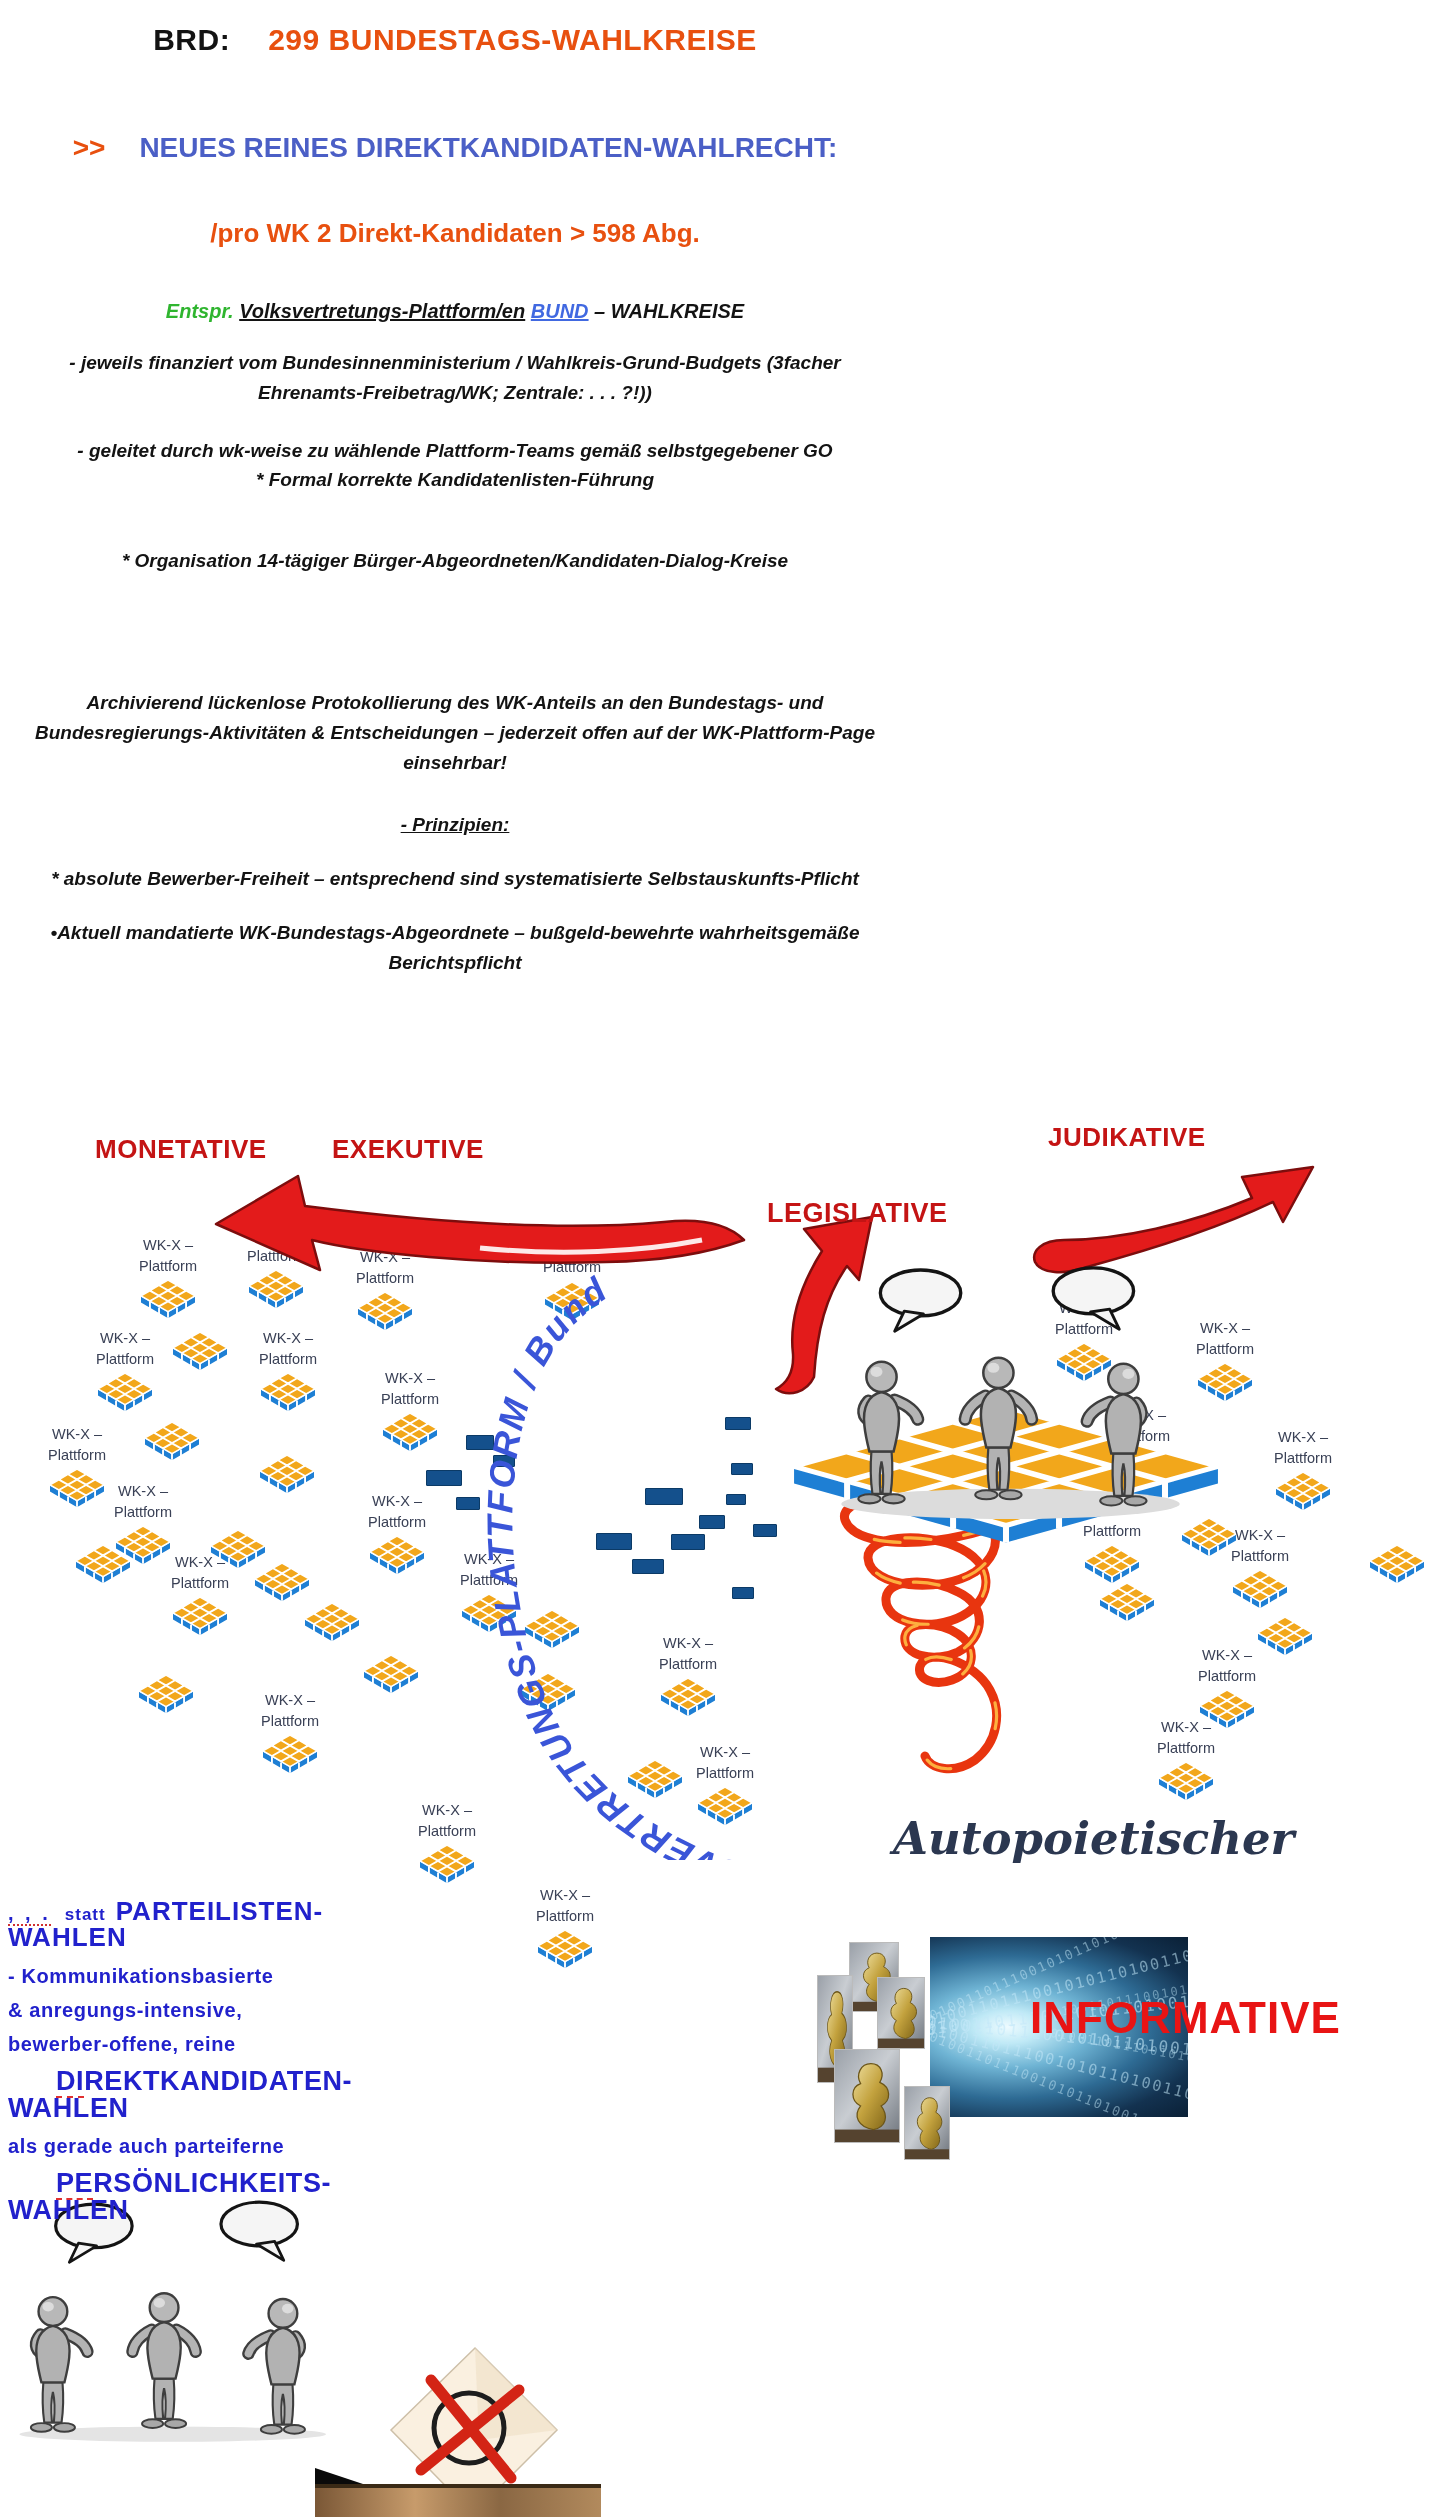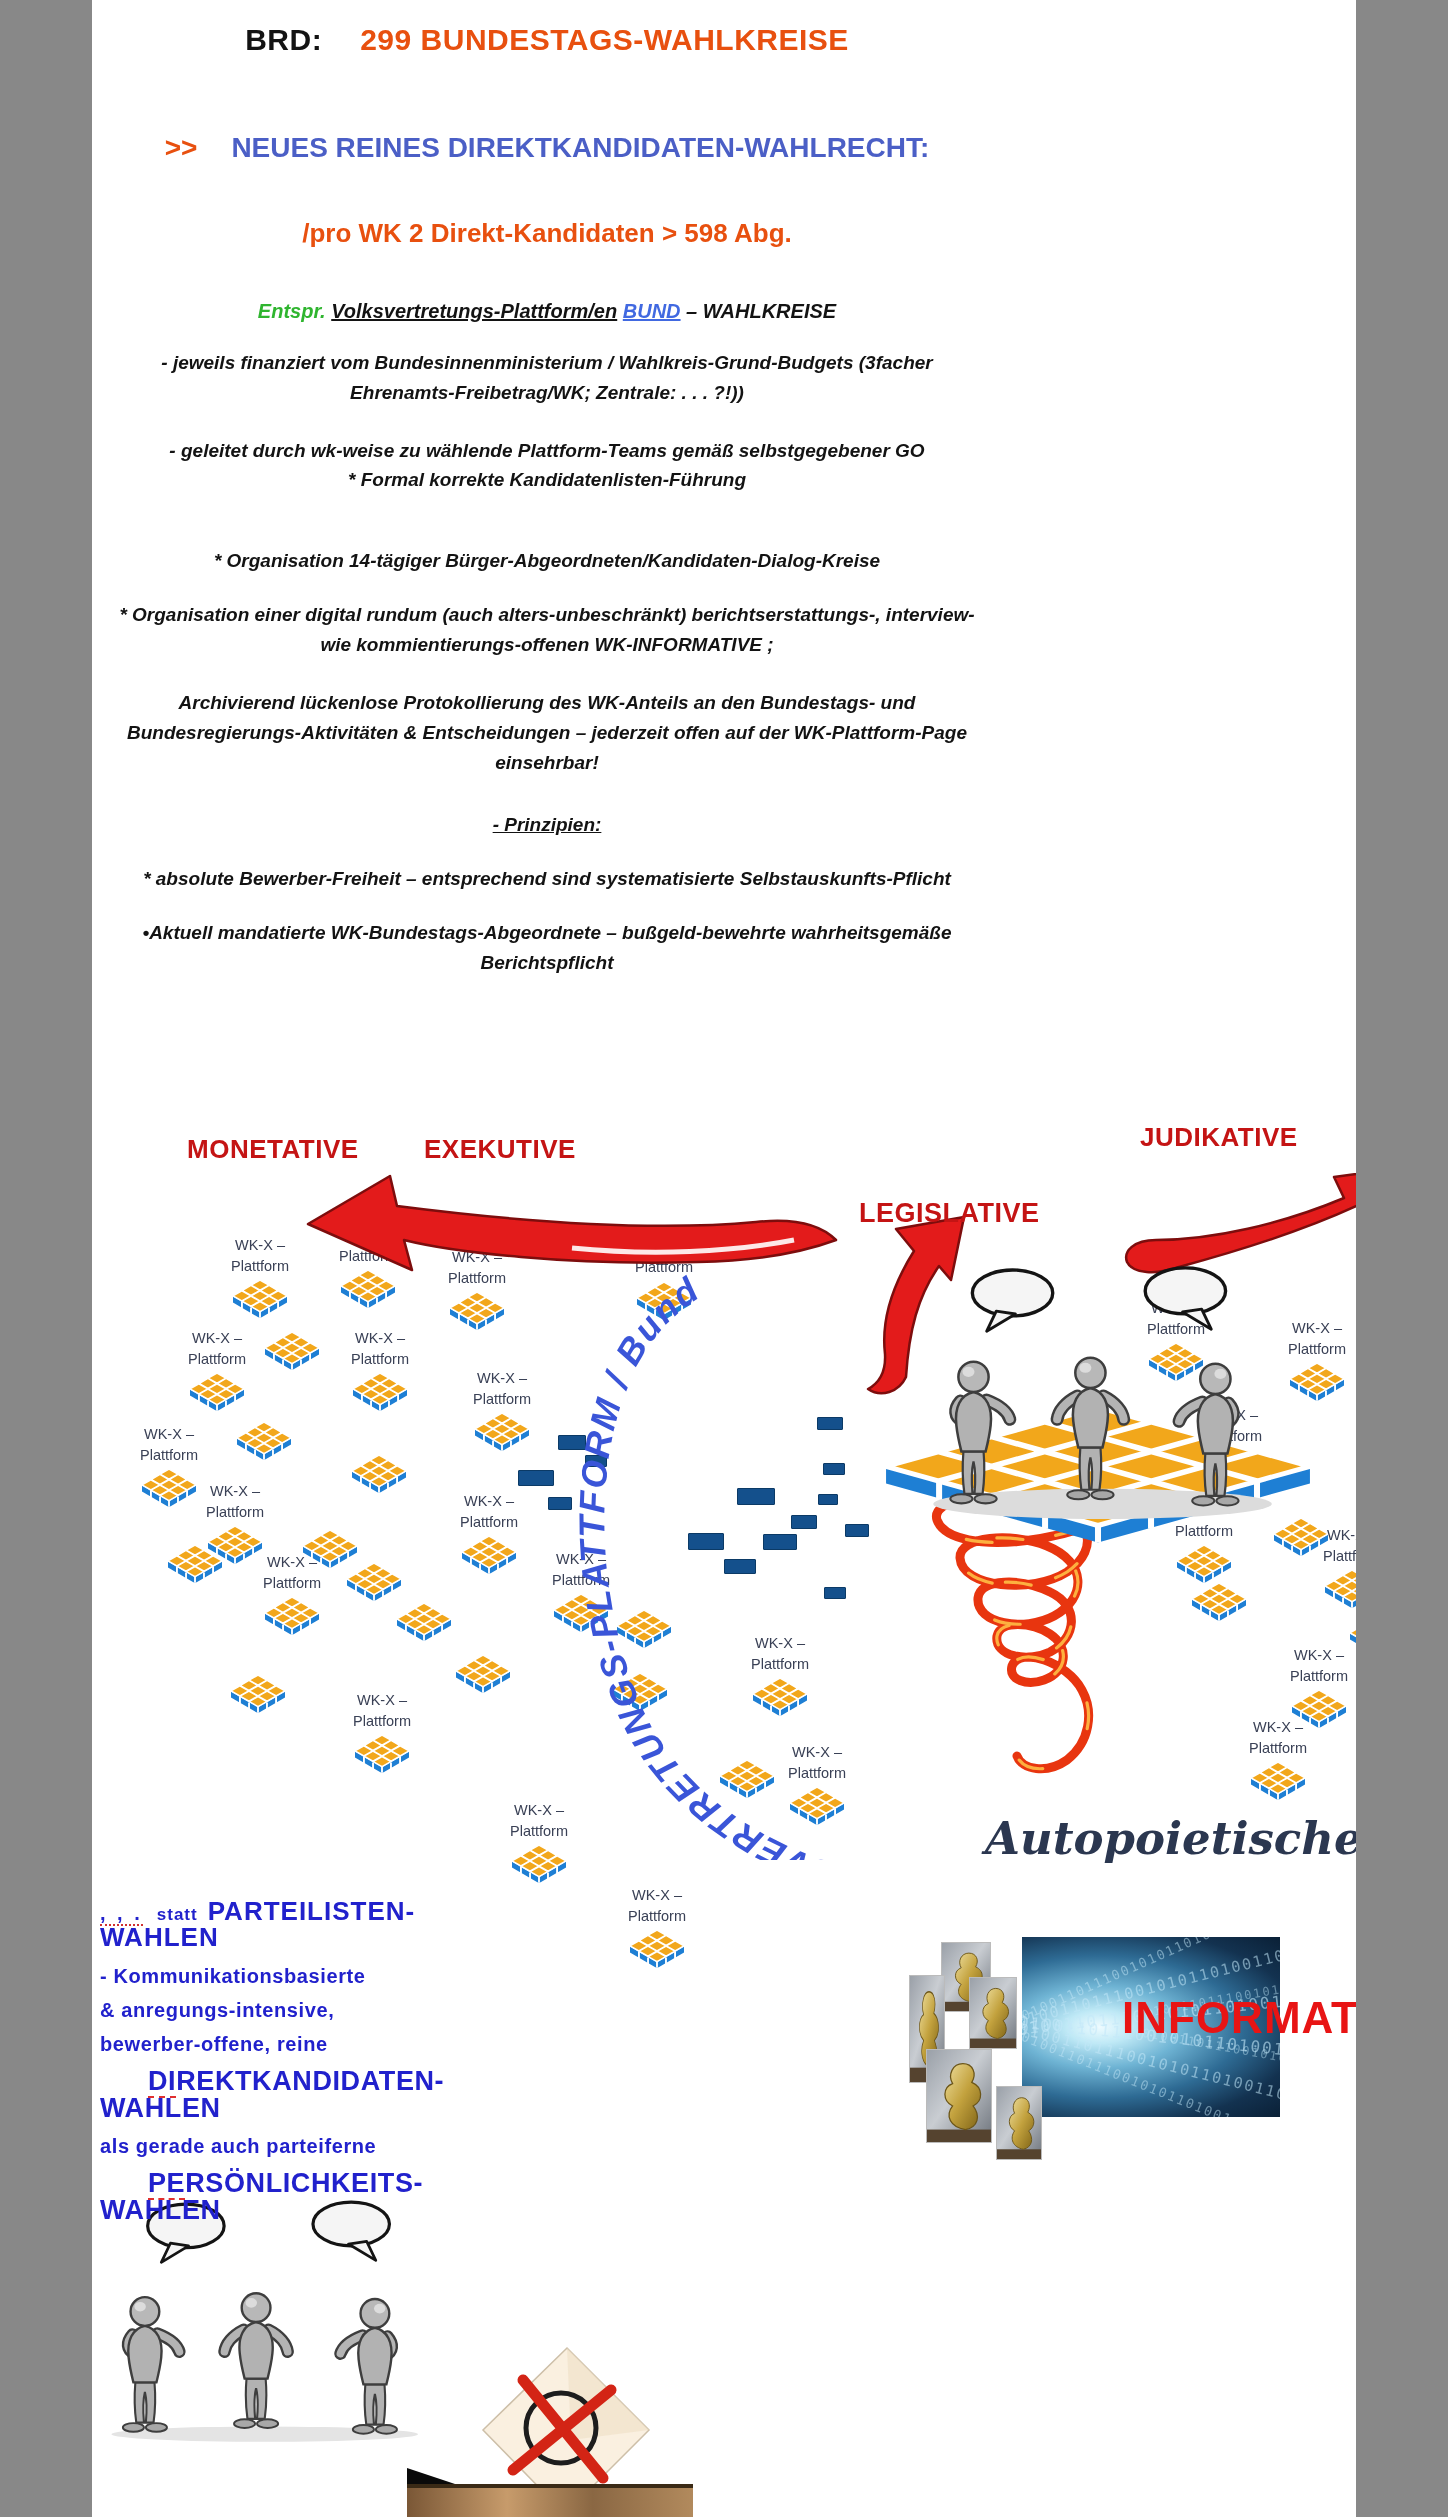--- a/index.html
+++ b/index.html
@@ -1,16 +1,16 @@
 <!DOCTYPE html>
 <html style="--orange: #E8500F; --blue: #4B5FC6; --green: #2FB52F; --red-label: #C41414; --deep-blue: #2121CC; --informative-red: #E81414;"><head>
 <meta charset="utf-8">
 <style>
   html,body{margin:0;padding:0;background:#888;}
-  #page{position:relative;width:1264px;height:2517px;background:#ffffff;overflow:hidden;
+  #page{position:relative;width:1448px;height:2517px;background:#ffffff;overflow:hidden;
         font-family:"Liberation Sans",sans-serif;margin:0 auto;}
 
   
   .doc-line{position:absolute;left:22px;width:866px;text-align:center;color:#131313;
             font-weight:bold;font-style:italic;font-size:19px;line-height:1.58;}
   .t1{top:16px;font-style:normal;font-size:30px;letter-spacing:.5px;}
   .t1 .orange{color:var(--orange);margin-left:38px;}
   .t2{top:126px;font-style:normal;font-size:28px;color:var(--blue);}
   .t2 .marker{color:var(--orange);margin-right:34px;}
   .t3{top:213px;font-style:normal;font-size:26px;color:var(--orange);}
@@ -120,21 +120,20 @@
   <div class="doc-line t3">/pro WK 2 Direkt-Kandidaten  &gt;  598 Abg.</div>
   <div class="doc-line t4">
     <span class="green">Entspr.</span>
     <span class="ul">Volksvertretungs-Plattform/en</span>
     <span class="bund">BUND</span><span> – WAHLKREISE</span>
   </div>
   <div class="doc-line p1">-  jeweils finanziert vom Bundesinnenministerium / Wahlkreis-Grund-Budgets (3facher Ehrenamts-Freibetrag/WK;  Zentrale:  . . . ?!))</div>
   <div class="doc-line p2">-  geleitet durch wk-weise zu wählende Plattform-Teams gemäß selbstgegebener GO</div>
   <div class="doc-line p3">*  Formal korrekte Kandidatenlisten-Führung</div>
   <div class="doc-line p4">*  Organisation 14-tägiger Bürger-Abgeordneten/Kandidaten-Dialog-Kreise</div>
-  <div class="doc-line p5">*  Organisation einer digital rundum (auch alters-unbeschränkt) berichtserstattungs-, interview-  wie kommientierungs-offenen WK-INFORMATIVE ;</div>
   <div class="doc-line p6">Archivierend lückenlose Protokollierung des WK-Anteils an den Bundestags- und Bundesregierungs-Aktivitäten &amp; Entscheidungen – jederzeit offen auf der WK-Plattform-Page einsehrbar!</div>
   <div class="doc-line pr">- Prinzipien:</div>
   <div class="doc-line q1">*  absolute Bewerber-Freiheit – entsprechend sind systematisierte Selbstauskunfts-Pflicht</div>
   <div class="doc-line q2">•Aktuell mandatierte WK-Bundestags-Abgeordnete – bußgeld-bewehrte wahrheitsgemäße Berichtspflicht</div>
 
   <div id="diagram">
       <div class="plat-label" style="left: 168px; top: 1276px;">
         <div>WK-X –</div>
         <div>Plattform</div>
       </div>

